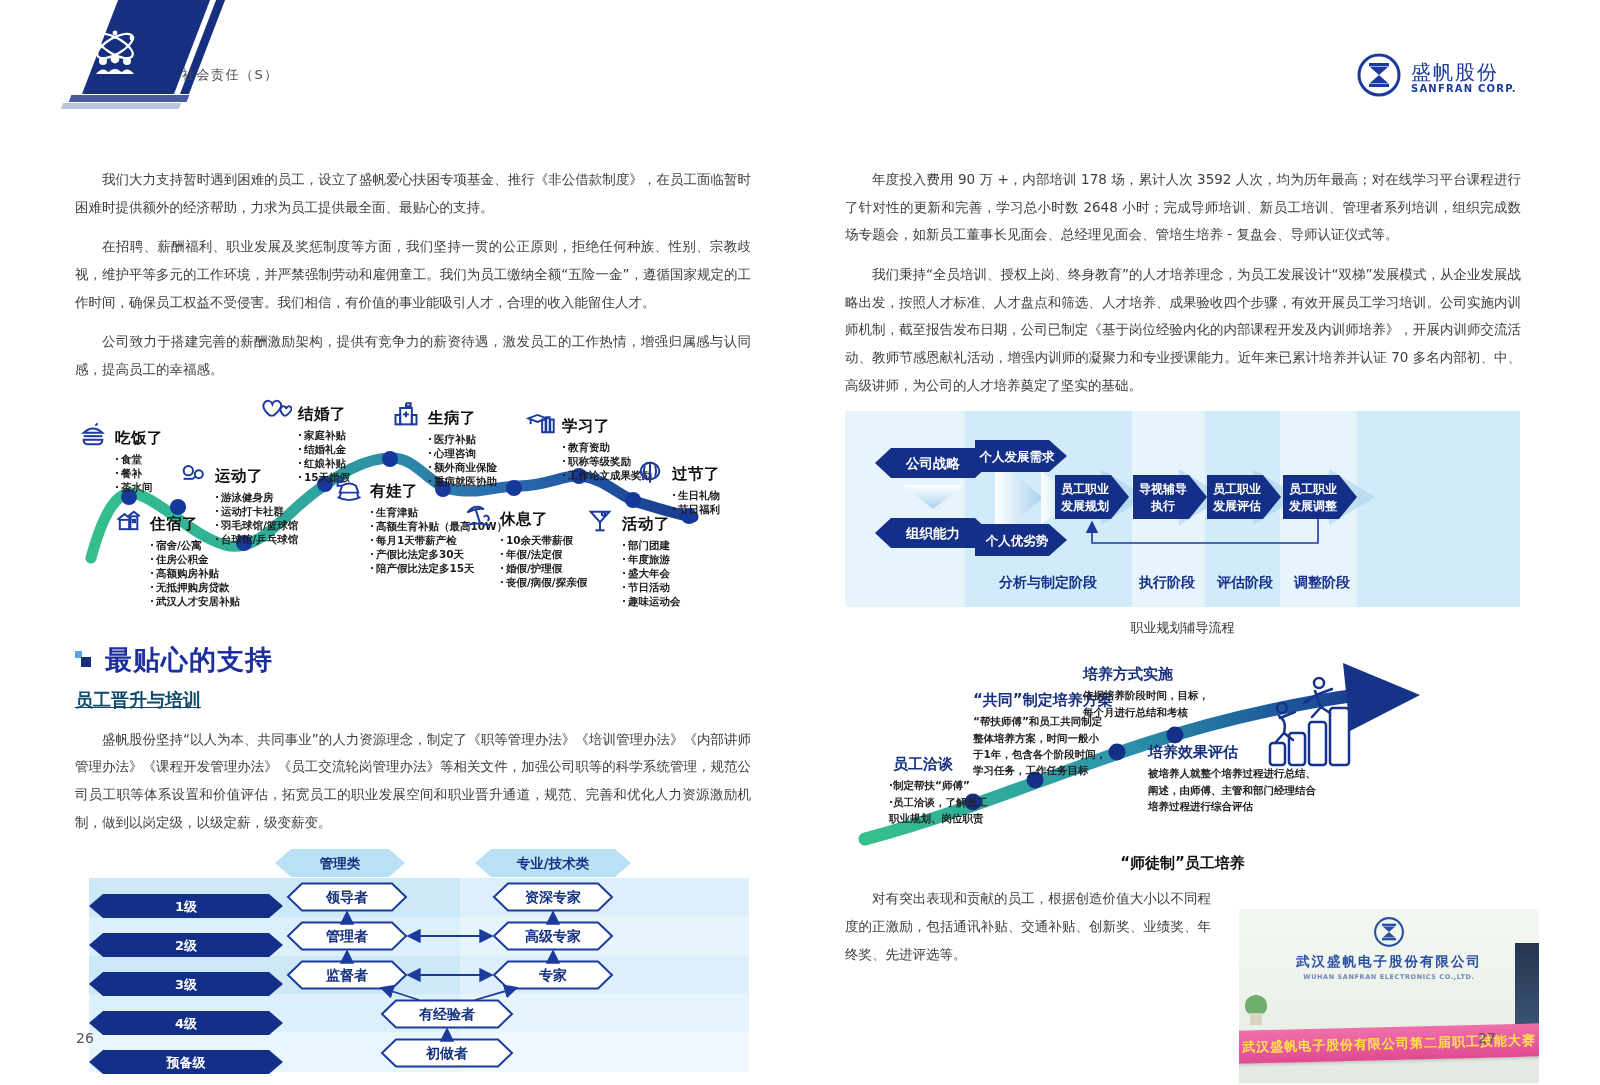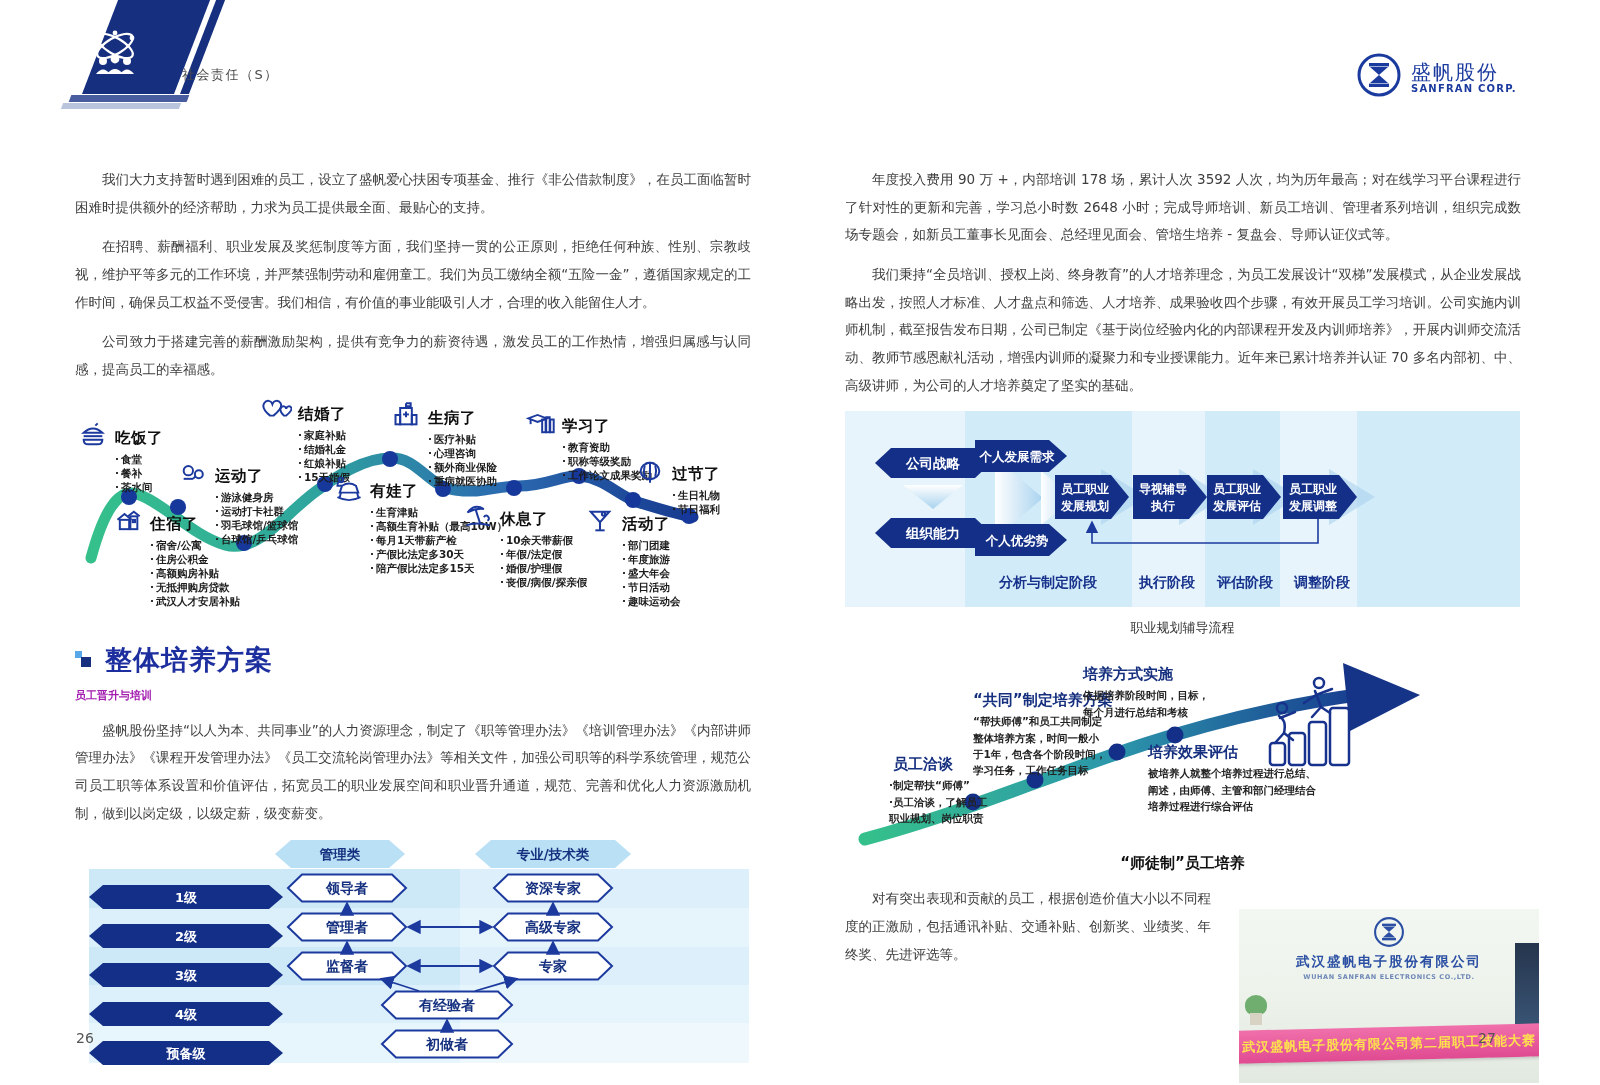--- a/index.html
+++ b/index.html
@@ -28,21 +28,21 @@
   .ms-t{font-size:15.5px;font-weight:800;color:#0f0f0f;letter-spacing:.5px;}
   .ms ul{margin:3px 0 0 0;padding:0;list-style:none;}
   .ms li{font-size:10.5px;font-weight:700;color:#1c1c1c;line-height:14px;white-space:nowrap;}
   .ms li::before{content:"·";margin-right:2px;}
   
   .sec-h{display:flex;align-items:center;gap:10px;margin:14px 0 10px 0;}
   .hsq{position:relative;width:20px;height:24px;}
   .hsq .s1{position:absolute;left:0;top:3px;width:7px;height:7px;background:#58a7e8;}
   .hsq .s2{position:absolute;left:6px;top:9px;width:10px;height:10px;background:#16307f;}
   .sec-title{font-size:27px;font-weight:800;color:#1d2f9e;letter-spacing:1px;}
-  .sub-title{font-size:11px;font-weight:800;color:#a21caf;margin:4px 0 14px 0;}
+  .sub-title{font-size:18px;font-weight:800;color:#0c4a6e;margin:4px 0 14px 0;text-decoration:underline;}
   
   .chan{position:relative;width:690px;}
   .chan-cap,.diag-cap{width:690px;text-align:center;font-size:13.5px;font-weight:700;color:#2b2b2b;margin-top:6px;}
   svg text{font-family:"DejaVu Sans","Liberation Sans",sans-serif;}
   
   .flow{position:relative;width:811px;}
   .flow-cap{width:675px;text-align:center;font-size:13px;color:#333;margin:6px 0 10px 0;}
   
   .mentor{position:relative;width:675px;height:205px;margin-top:6px;}
   .mentor svg{position:absolute;left:0;top:0;}
@@ -318,21 +318,21 @@
             <li>节日福利</li>
         </ul>
       </div>
     </div>
 
     <div class="sec-h">
       <span class="hsq">
           <span class="s1"></span>
           <span class="s2"></span>
         </span>
-      <span class="sec-title">整体培养方案</span>
+      <span class="sec-title">最贴心的支持</span>
     </div>
     <div class="sub-title">员工晋升与培训</div>
     <p class="body">盛帆股份坚持“以人为本、共同事业”的人力资源理念，制定了《职等管理办法》《培训管理办法》《内部讲师管理办法》《课程开发管理办法》《员工交流轮岗管理办法》等相关文件，加强公司职等的科学系统管理，规范公司员工职等体系设置和价值评估，拓宽员工的职业发展空间和职业晋升通道，规范、完善和优化人力资源激励机制，做到以岗定级，以级定薪，级变薪变。</p>
 
     <div class="chan">
       <svg width="690" height="230" viewBox="0 0 690 230">
         <defs>
           <marker id="ah1" markerWidth="9" markerHeight="9" refX="6.5" refY="4" orient="auto">
               <path d="M0,0 L8,4 L0,8 z" fill="#1c3a9e"></path>
             </marker>

